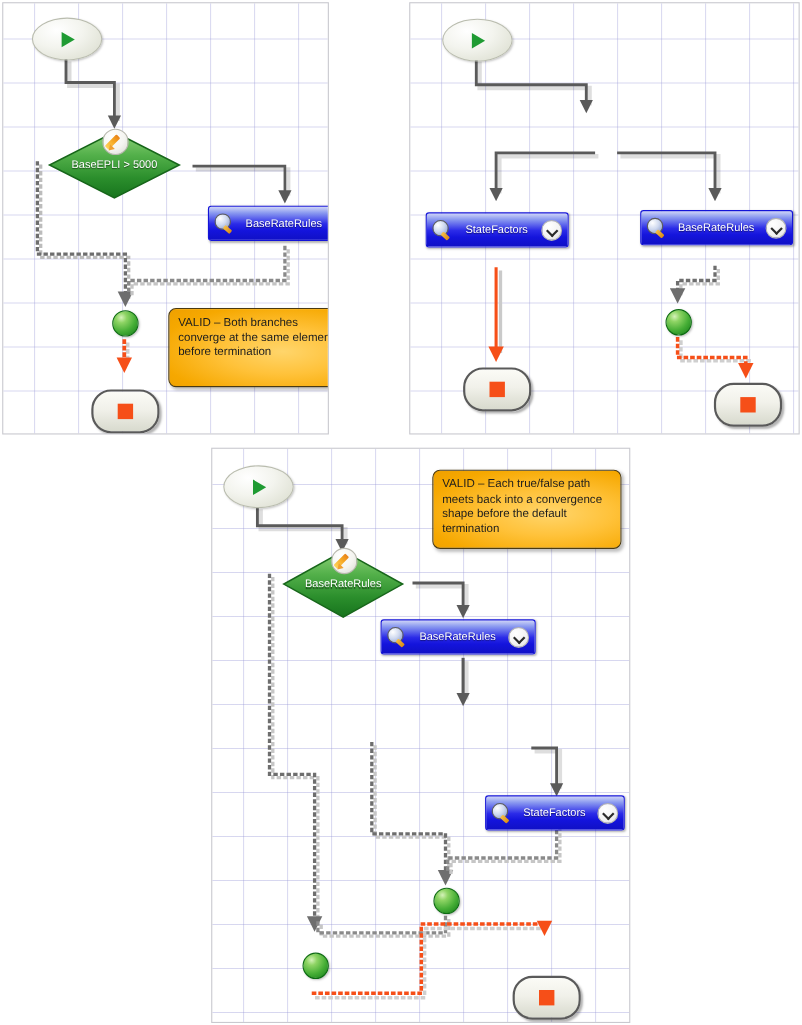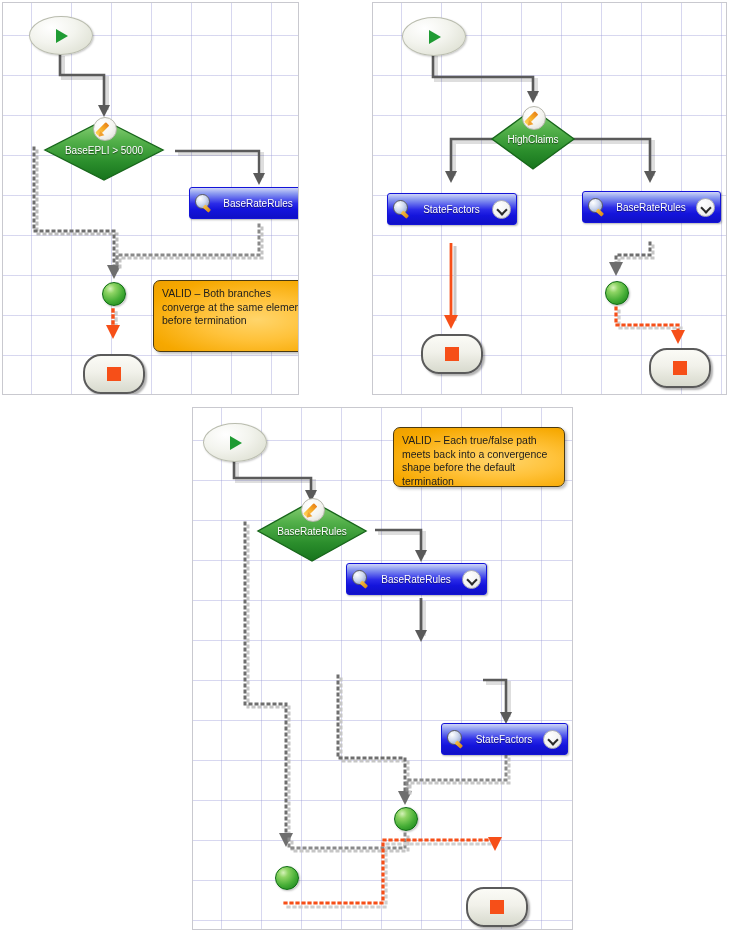--- a/index.html
+++ b/index.html
@@ -273,38 +273,20 @@
         <path d="M243,305 L243,322 L305,322 L305,330" stroke="#cfcfcf" stroke-width="3.2" stroke-dasharray="1 5" stroke-linecap="square" fill="none" transform="translate(3,3)"></path>
         <path d="M243,305 L243,322 L305,322 L305,330" stroke="#f64f18" stroke-width="3.2" stroke-dasharray="1 5" stroke-linecap="square" fill="none"></path>
         <polygon points="298,327 312,327 305,341" fill="#f64f18"></polygon>
       </svg>
     </div>
 
     <div class="start" style="left:29px;top:14px;">
       <span class="tri"></span>
     </div>
 
-    <div class="diamond" style="left:118px;top:105px;width:84px;height:62px;">
-      <svg width="84" height="62" viewBox="0 0 84 62">
-        <defs>
-          <linearGradient id="dgB" x1="0" y1="0" x2="0" y2="1">
-            <stop offset="0%" stop-color="#8fd37a"></stop>
-            <stop offset="35%" stop-color="#53b04a"></stop>
-            <stop offset="70%" stop-color="#2b8e2c"></stop>
-            <stop offset="100%" stop-color="#17741d"></stop>
-          </linearGradient>
-        </defs>
-        <polygon points="42,1 83,31 42,61 1,31" fill="url(#dgB)" stroke="#17661a" stroke-width="1.4"></polygon>
-      </svg>
-      <span class="pencil">
-        <span class="body"></span>
-          <span class="tip"></span>
-      </span>
-      <span class="dlabel">HighClaims</span>
-    </div>
 
     <div class="actionbox" style="left:14px;top:190px;width:128px;">
       <span class="mag">
           <span class="lens"></span>
           <span class="handle"></span>
         </span>
       <span class="alabel">StateFactors</span>
       <span class="chev"></span>
     </div>
 
@@ -446,15 +428,15 @@
       <span class="chev"></span>
     </div>
 
     <div class="conv" style="left:201px;top:399px;"></div>
     <div class="conv" style="left:82px;top:458px;"></div>
 
     <div class="endnode" style="left:273px;top:479px;">
       <span class="sq"></span>
     </div>
 
-    <div class="note" style="left:200px;top:19px;width:172px;height:60px;">VALID – Each true/false path meets back into a convergence shape before the default termination</div>
+    <div class="note" style="left:200px;top:19px;width:172px;height:72px;">VALID – Each true/false path meets back into a convergence shape before the default termination</div>
   </div>
 </div>
 
 </body></html>

